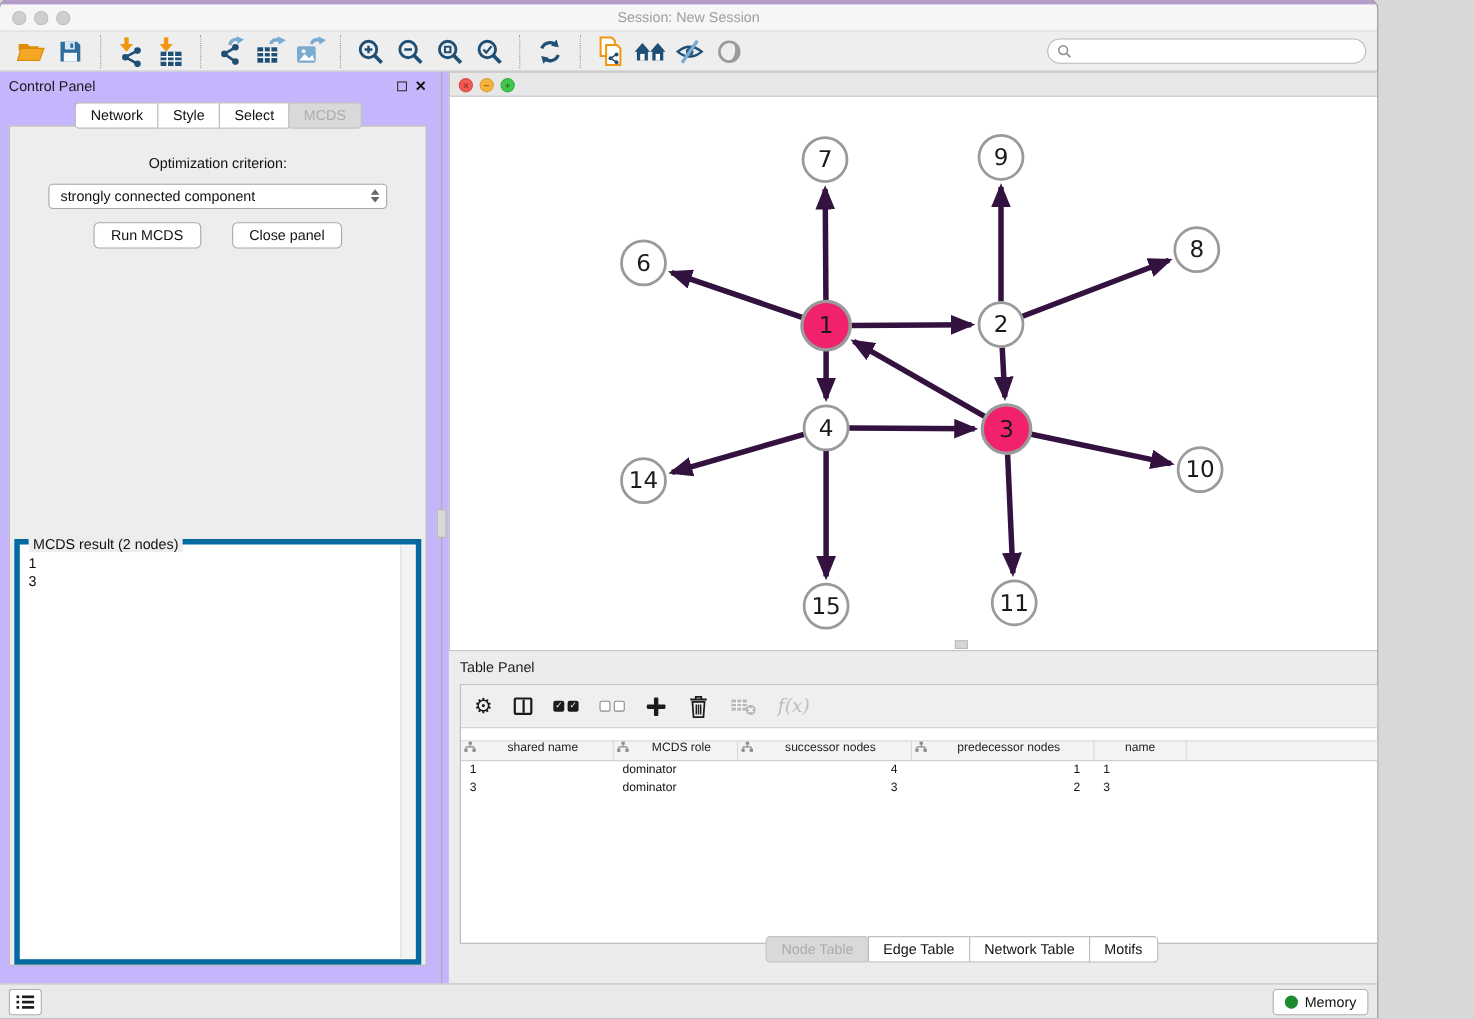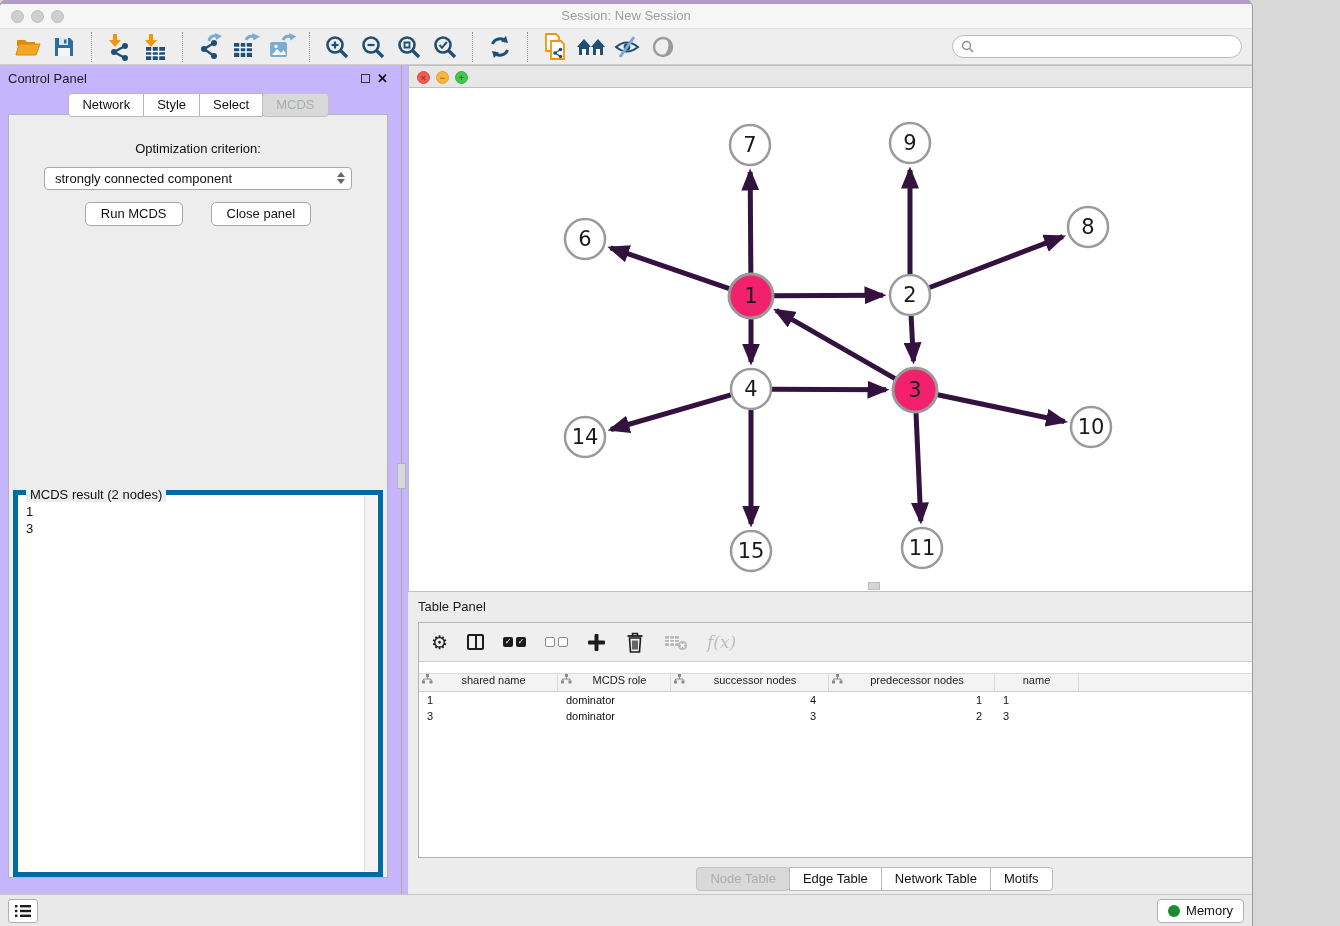--- a/index.html
+++ b/index.html
@@ -72,21 +72,21 @@
   .cb.on { background:#1c1c1c; color:#fff; font-size:8px; line-height:10px; text-align:center; }
   .cb.off { border:1.5px solid #8a8a8a; background:#fff; }
   .fx { font-family:"DejaVu Serif", serif; font-style:italic; font-size:17px; color:#bdbdbd; }
   .tp-tablearea { flex:1; position:relative; padding-top:11px; overflow:hidden; }
   .thead-row { display:flex; height:19px; background:#f3f3f3; border-top:1px solid #dadada; border-bottom:1px solid #cfcfcf; }
   .th { display:flex; font-size:11px; color:#222; border-right:1px solid #d8d8d8; padding:0 3px; }
   .th .thlabel { flex:1; text-align:center; }
   .trow { display:flex; height:16px; align-items:center; }
   .td { font-size:11px; color:#111; overflow:hidden; white-space:nowrap; }
   
-  .bt-tabs { position:absolute; left:0; right:0; bottom:3px; display:flex; justify-content:center; }
+  .bt-tabs { position:absolute; left:0; right:0; bottom:19px; display:flex; justify-content:center; }
   
   .statusbar { position:absolute; top:894px; left:0; right:0; height:32px; background:#e9e9e9; border-top:1px solid #c6c6c6; display:flex; align-items:center; padding:0 8px; }
   .sb-listbtn { width:30px; height:24px; background:#fff; border:1px solid #b0b0b0; border-radius:3px; display:flex; align-items:center; justify-content:center; }
   .memory-btn { margin-left:auto; height:24px; background:#fff; border:1px solid #b0b0b0; border-radius:4px; display:flex; align-items:center; gap:6px; padding:0 10px; font-size:13px; color:#111; }
   .mem-dot { width:12px; height:12px; border-radius:50%; background:#1d8c31; }
   svg { display:block; }
 </style>
 </head>
 <body>
 

